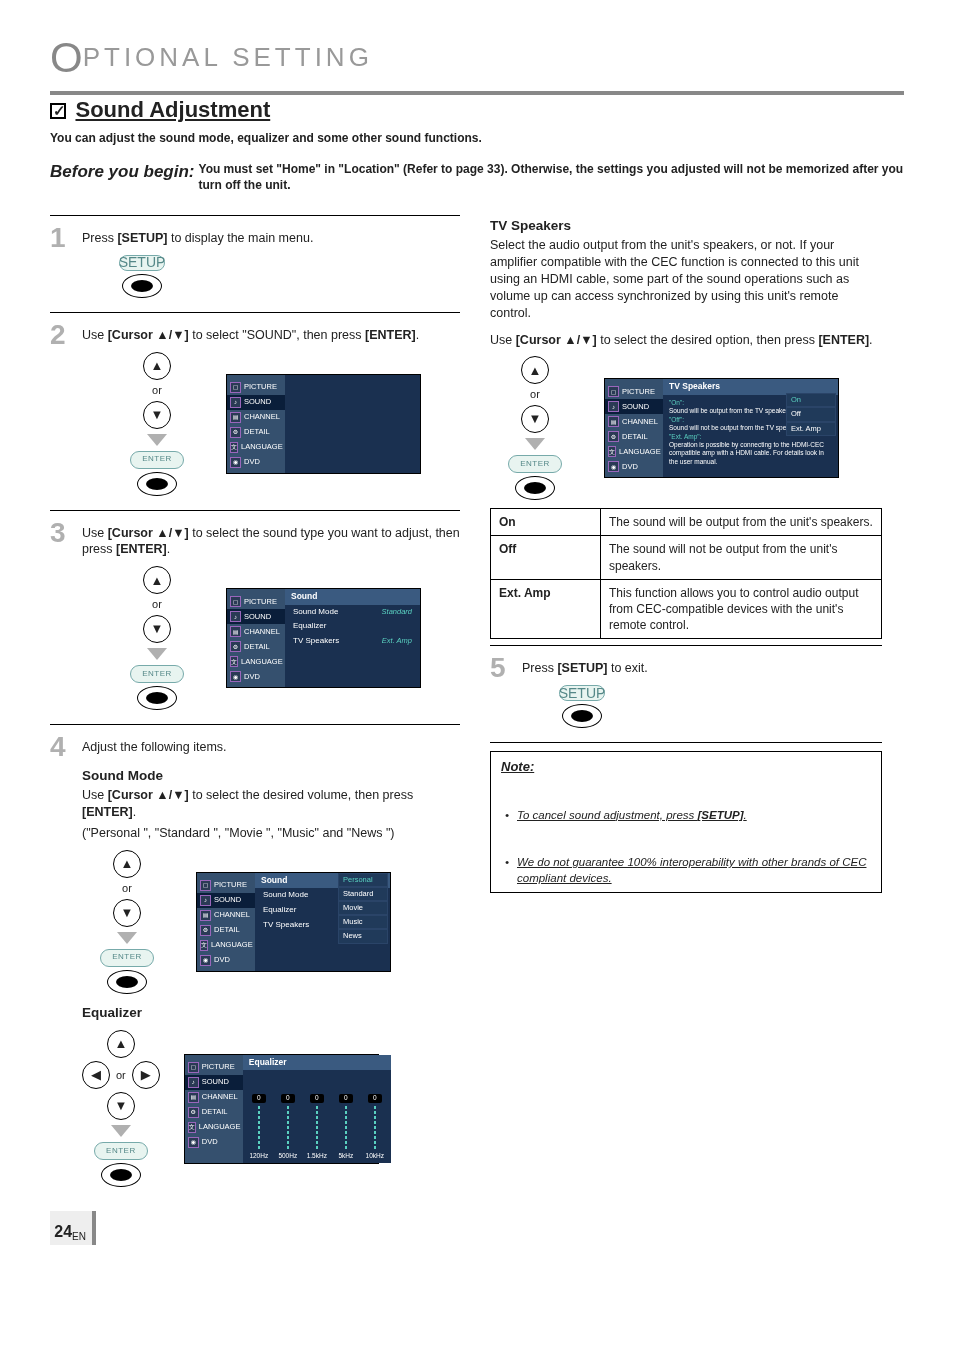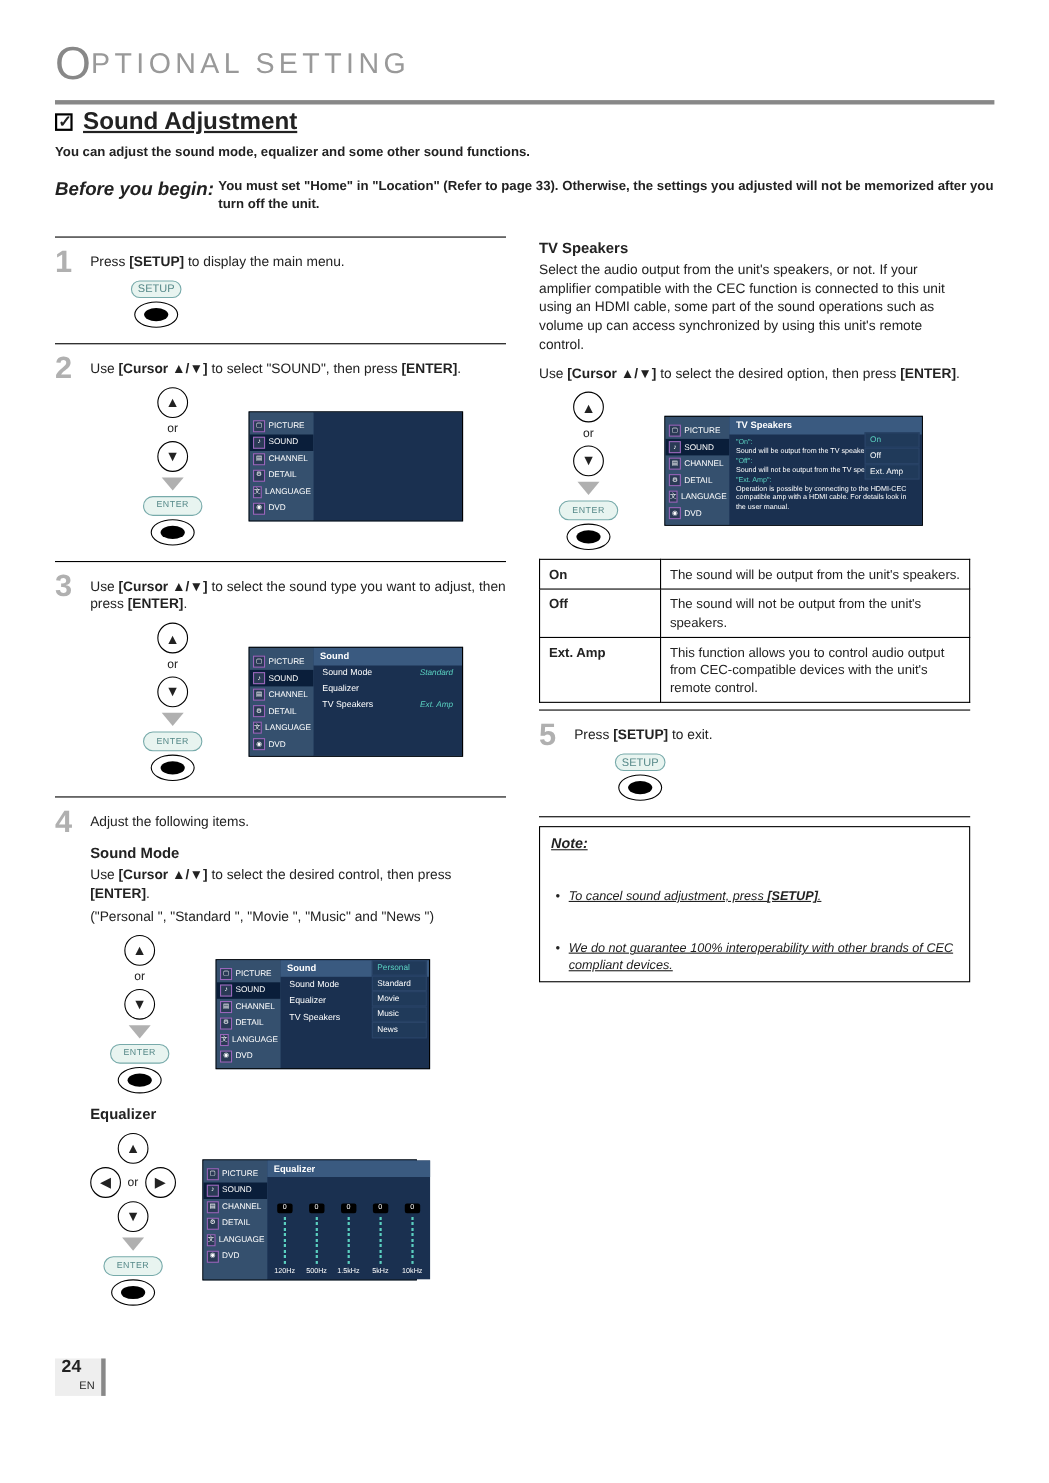--- a/index.html
+++ b/index.html
@@ -103,21 +103,21 @@
   .oval-btn {
     width: 40px; height: 24px;
     border:1.5px solid #000; border-radius: 50%/50%;
     display:flex;align-items:center;justify-content:center;
     background:#fff;
   }
   .oval-inner { width:22px;height:12px;border-radius:11px/6px;background:#000;}
   .setup-row { display:flex; flex-direction:column; align-items:center; gap:3px; width:60px; }
   .setup-pill {
     width:46px;height:16px;border:1.5px solid #7aa;border-radius:8px;
-    background:#e8f4f0;font-size:10px;color:#588;
+    background:#e8f4f0;font-size:14px;color:#588;
     display:flex;align-items:center;justify-content:center;
   }
 
   
   .osd {
     width: 195px;
     border:1px solid #000;
     font-size: 8px;
     color:#fff;
     display:flex;
@@ -185,26 +185,25 @@
   
   .note-box { border:1px solid #000; padding:6px 10px; font-size:11.5px;text-decoration:underline; }
   .note-title { font-weight:bold; font-style:italic; font-size:13px; margin-bottom:2px; }
   .note-box ul { list-style:none; padding-left:4px; }
   .note-box li { position:relative; padding-left:12px; font-style:italic;margin-top:32px; }
   .note-box li::before { content:"•"; position:absolute; left:0; }
   .note-box li b { font-style: italic; }
 
   
   .footer-page {
-    margin-top: 40px;
+    margin-top: 16px;
     border-right: 4px solid #888;
     height: 34px;
     display: flex;
-    flex-direction: column;
-    align-items: flex-start;
+    align-items: flex-end;
     justify-content: flex-end;
     position: relative;
     width: 46px;
     background: #eee;
     padding: 2px 6px;
   }
   .footer-page .pn { font-weight:bold; font-size:16px;}
   .footer-page .en { font-size:10px; align-self: flex-end; }
 
   .osd-wrap { display:inline-block; vertical-align:top; }
@@ -369,21 +368,21 @@
     <hr class="thin">
 
     <div class="step">
       <div class="step-num">4</div>
       <div class="step-body"><span>Adjust the following items.</span></div>
     </div>
 
     <div style="margin-left:32px;">
       <div class="subhead">Sound Mode</div>
       <div class="para">
-        <span>Use </span><b>[Cursor ▲/▼]</b><span> to select the desired control, then press </span><b>[ENTER]</b><span>.</span>
+        <span>Use </span><b>[Cursor ▲/▼]</b><span> to select the desired volume, then press </span><b>[ENTER]</b><span>.</span>
       </div>
       <div class="para">("Personal ", "Standard ", "Movie ", "Music" and "News ")</div>
       <div class="remote-block remote-h" style="margin-left:0;">
         <div class="dir-group">
           <div class="dir-btn">▲</div>
           <div class="or-row">
               <span>or</span>
             </div>
           <div class="dir-btn">▼</div>
           <div class="chev-down-grey"></div>

